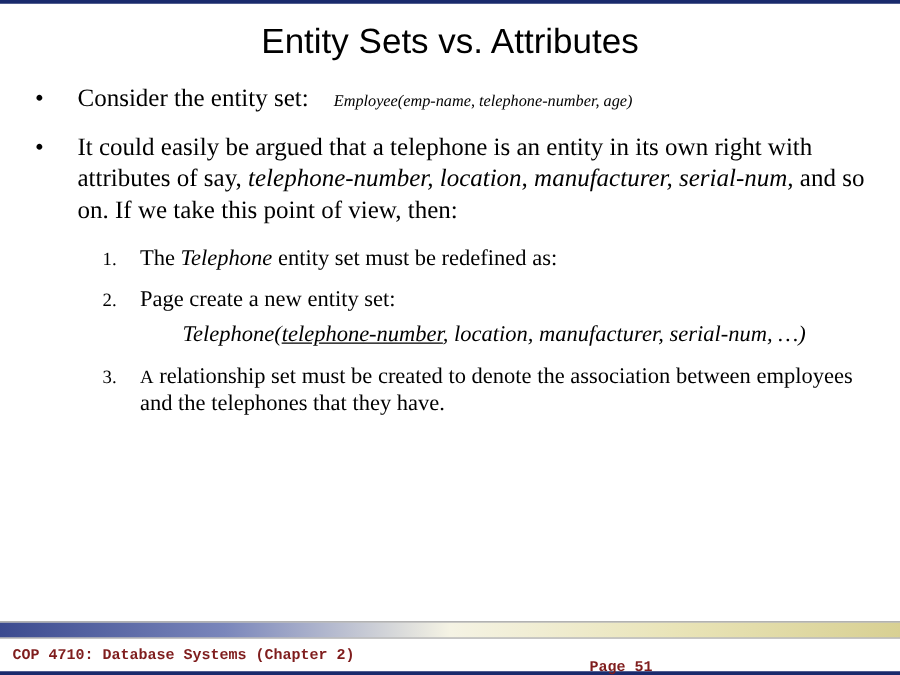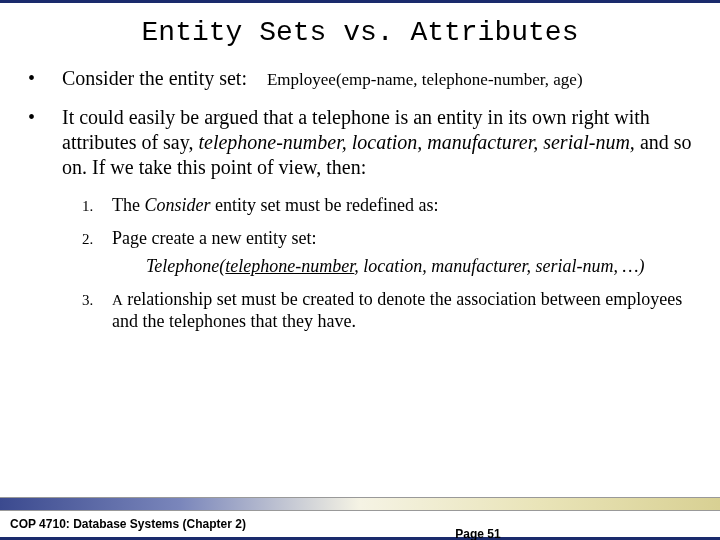--- a/index.html
+++ b/index.html
@@ -10,21 +10,21 @@
     font-family: "Times New Roman", Times, serif;
     position: relative;
     overflow: hidden;
   }
   .top-line {
     height: 3px;
     background: #1a2a6c;
   }
   .title {
     text-align: center;
-    font-family: Liberation Mono, monospace;
+    font-family: Liberation Sans, sans-serif;
     font-size: 28px;
     color: #000;
     margin-top: 14px;
     margin-bottom: 18px;
   }
   .content {
     padding: 0 28px 0 28px;
   }
   .bullet-row {
     display: flex;
@@ -36,21 +36,22 @@
     font-size: 20px;
     line-height: 1.25;
     flex-shrink: 0;
   }
   .bullet-text {
     font-size: 20px;
     line-height: 1.25;
     flex: 1;
   }
   .emp-def {
-    font-size: 17px;
+    font-style: italic;
+    font-size: 13px;
   }
   .numlist {
     margin-left: 54px;
   }
   .num-row {
     display: flex;
     align-items: baseline;
     margin-top: 10px;
   }
   .num {
@@ -82,24 +83,24 @@
     height: 14px;
     background: linear-gradient(to right, #3b4a8f 0%, #7a86bb 25%, #f5f3e4 50%, #e9e4b8 75%, #d8d093 100%);
     border-top: 1px solid #999;
     border-bottom: 1px solid #999;
   }
   .footer {
     height: 26px;
     background: #fff;
     display: flex;
     align-items: center;
-    font-family: Liberation Sans, sans-serif;
+    font-family: Liberation Mono, monospace;
     font-weight: bold;
     font-size: 12px;
-    color: #000000;
+    color: #7f1d1d;
     padding: 0 10px;
   }
   .footer .course { flex: 0 0 auto; }
   .footer .page { flex: 1; text-align: center; margin-top: 20px; }
   .footer .copy { flex: 0 0 auto; display: flex; align-items: center; gap: 6px; }
   .logo {
     width: 22px;
     height: 22px;
     display: inline-block;
   }
@@ -131,21 +132,21 @@
     <div class="bullet-text">
       <span>It could easily be argued that a telephone is an entity in its own right with attributes of say, </span><span class="it">telephone-number, location, manufacturer, serial-num,</span><span> and so on.  If we take this point of view, then:</span>
     </div>
   </div>
 
   <div class="numlist">
 
     <div class="num-row">
       <div class="num">1.</div>
       <div class="num-text">
-        <span>The </span><span class="it">Consider</span><span> entity set must be redefined as:</span>
+        <span>The </span><span class="it">Telephone</span><span> entity set must be redefined as:</span>
       </div>
     </div>
 
     <div class="num-row">
       <div class="num">2.</div>
       <div class="num-text">Page create a new entity set:</div>
     </div>
     <div class="subline">
       <span>Telephone(</span><span class="under">telephone-number</span><span>, location, manufacturer, serial-num, …)</span>
     </div>

